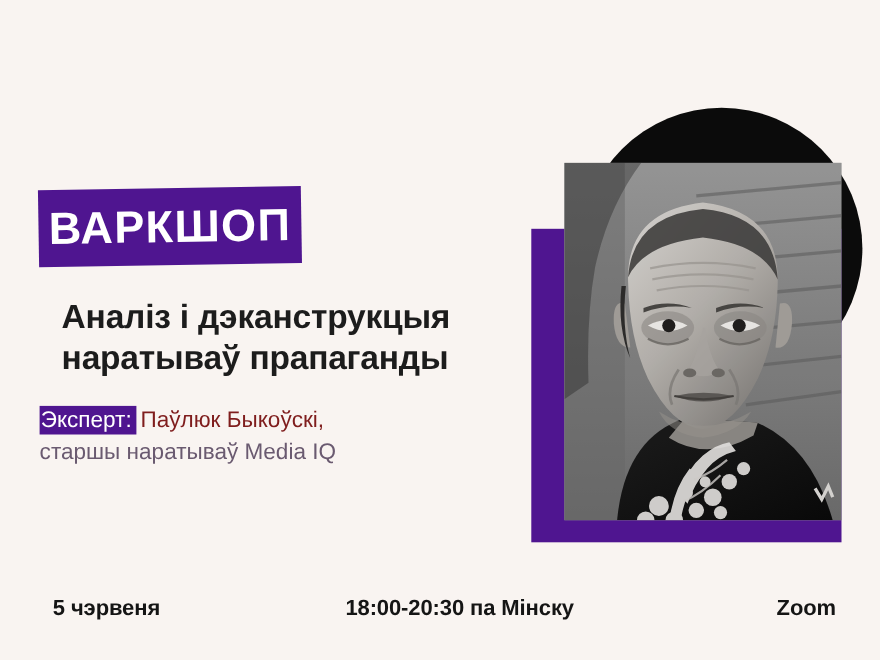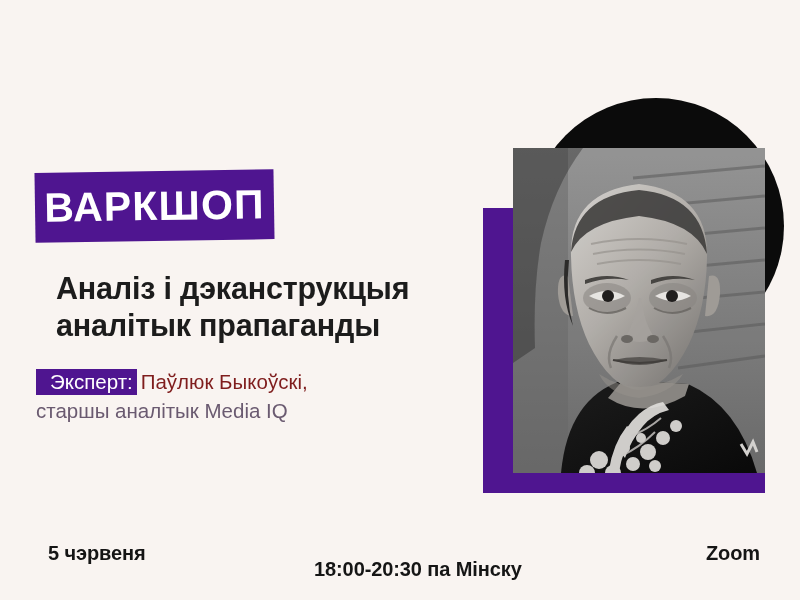--- a/index.html
+++ b/index.html
@@ -128,21 +128,21 @@
     left: 36px;
     top: 368px;
     width: 420px;
     font-size: 20.5px;
     line-height: 1.32;
     color: #6A5A70;
   }
   #expert-tag {
     background: #4F1590;
     color: #FFFFFF;
-    padding: 1px 4px 2px 14px;
+    padding: 1px 4px 2px 1px;
     margin-right: 4px;
     white-space: nowrap;
   }
   #expert-name { color: #7f1d1d; white-space: nowrap; }
   #expert-role { display: block; color: #6A5A70; margin-top: 2px; white-space: nowrap; }
 
   
   #footer {
     position: absolute;
     left: 0;
@@ -153,41 +153,41 @@
   }
   .footer-item {
     position: absolute;
     color: #151515;
     font-size: 20px;
     font-weight: bold;
     letter-spacing: -0.1px;
     white-space: nowrap;
   }
   #footer-date { left: 48px; top: 0; }
-  #footer-time { left: 314px; top: 16px; }
+  #footer-time { left: 314px; top: 0; }
   #footer-platform { left: 706px; top: 0; }
 </style>
 </head>
 <body>
 
 <div id="poster">
 
 
   <div id="badge">
     <span id="badge-label">ВАРКШОП</span>
   </div>
 
   <div id="headline">
     <span class="headline-line">Аналіз і дэканструкцыя</span>
-    <span class="headline-line">аналітык прапаганды</span>
+    <span class="headline-line">наратываў прапаганды</span>
   </div>
 
   <div id="expert">
     <span id="expert-tag">Эксперт:</span><span id="expert-name">Паўлюк Быкоўскі,</span>
-    <span id="expert-role">старшы аналітык Media IQ</span>
+    <span id="expert-role">старшы наратываў Media IQ</span>
   </div>
 
   <div id="collage">
     <div id="circle-shape"></div>
     <div id="purple-square"></div>
     <div id="portrait" aria-label="portrait-photo-grayscale-man">
       <svg width="252" height="325" viewBox="0 0 252 325">
         <defs>
           <linearGradient id="wallg" x1="0" y1="0" x2="0" y2="1">
             <stop offset="0%" stop-color="#9a9a9a"></stop>

